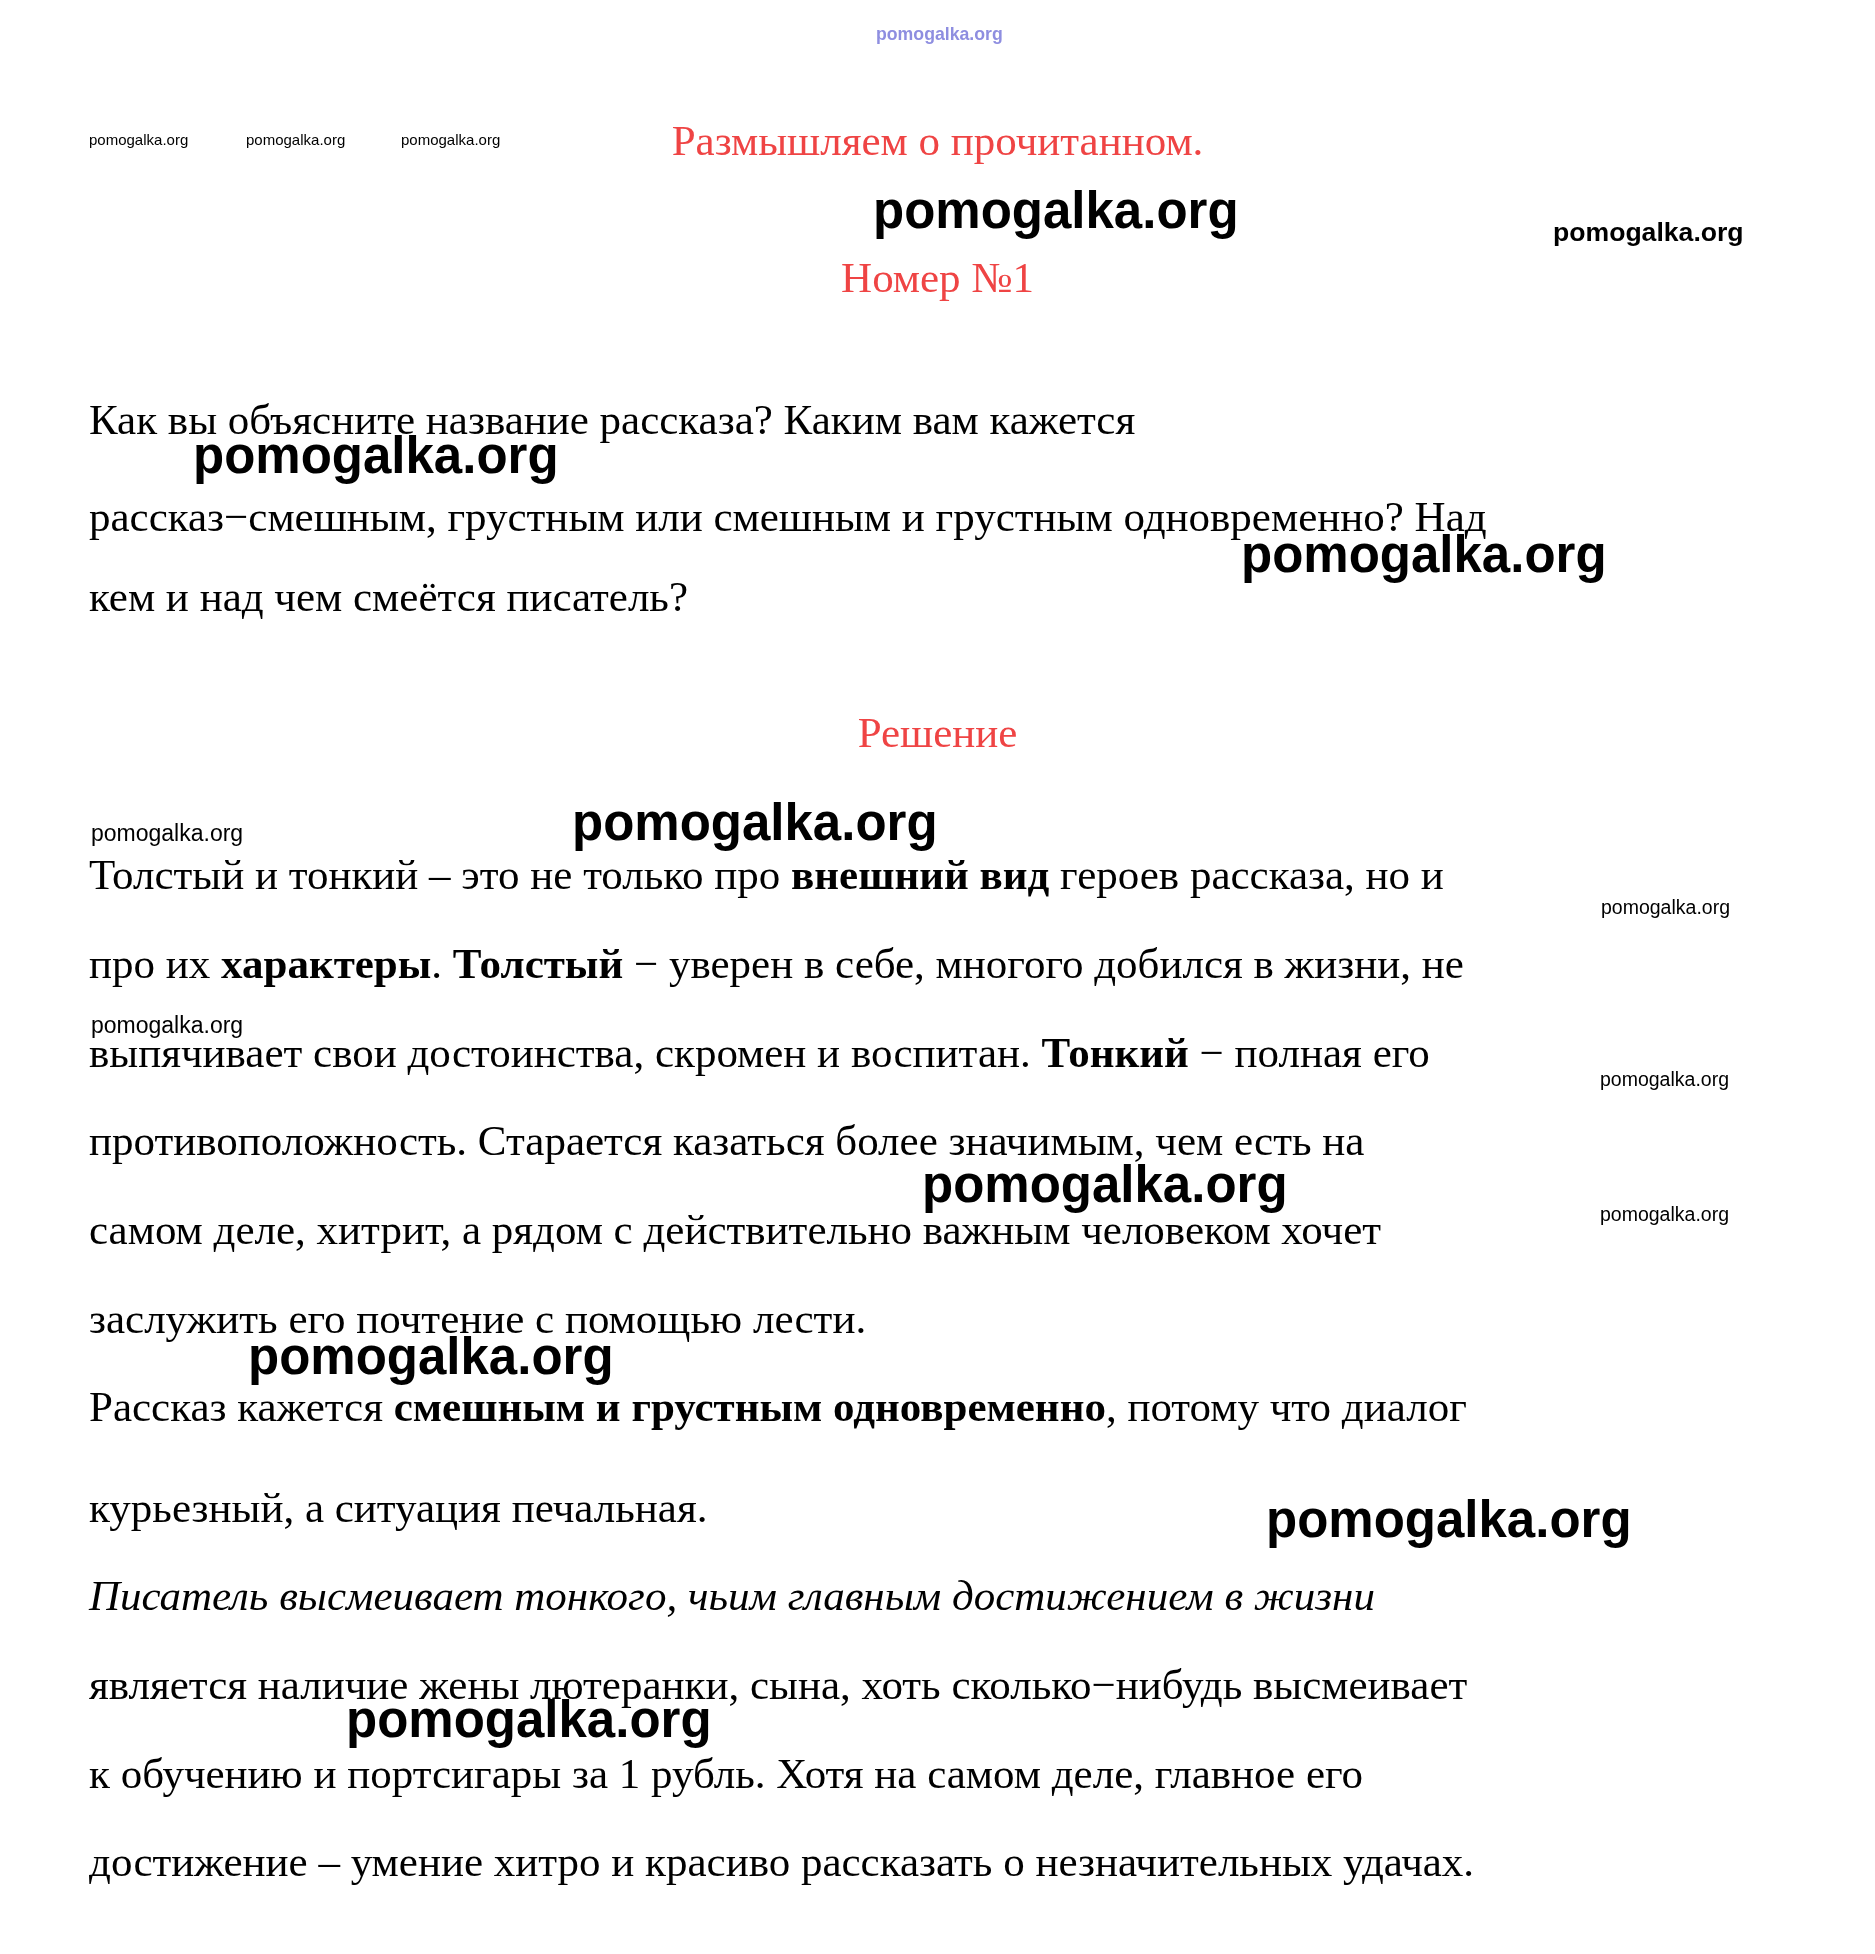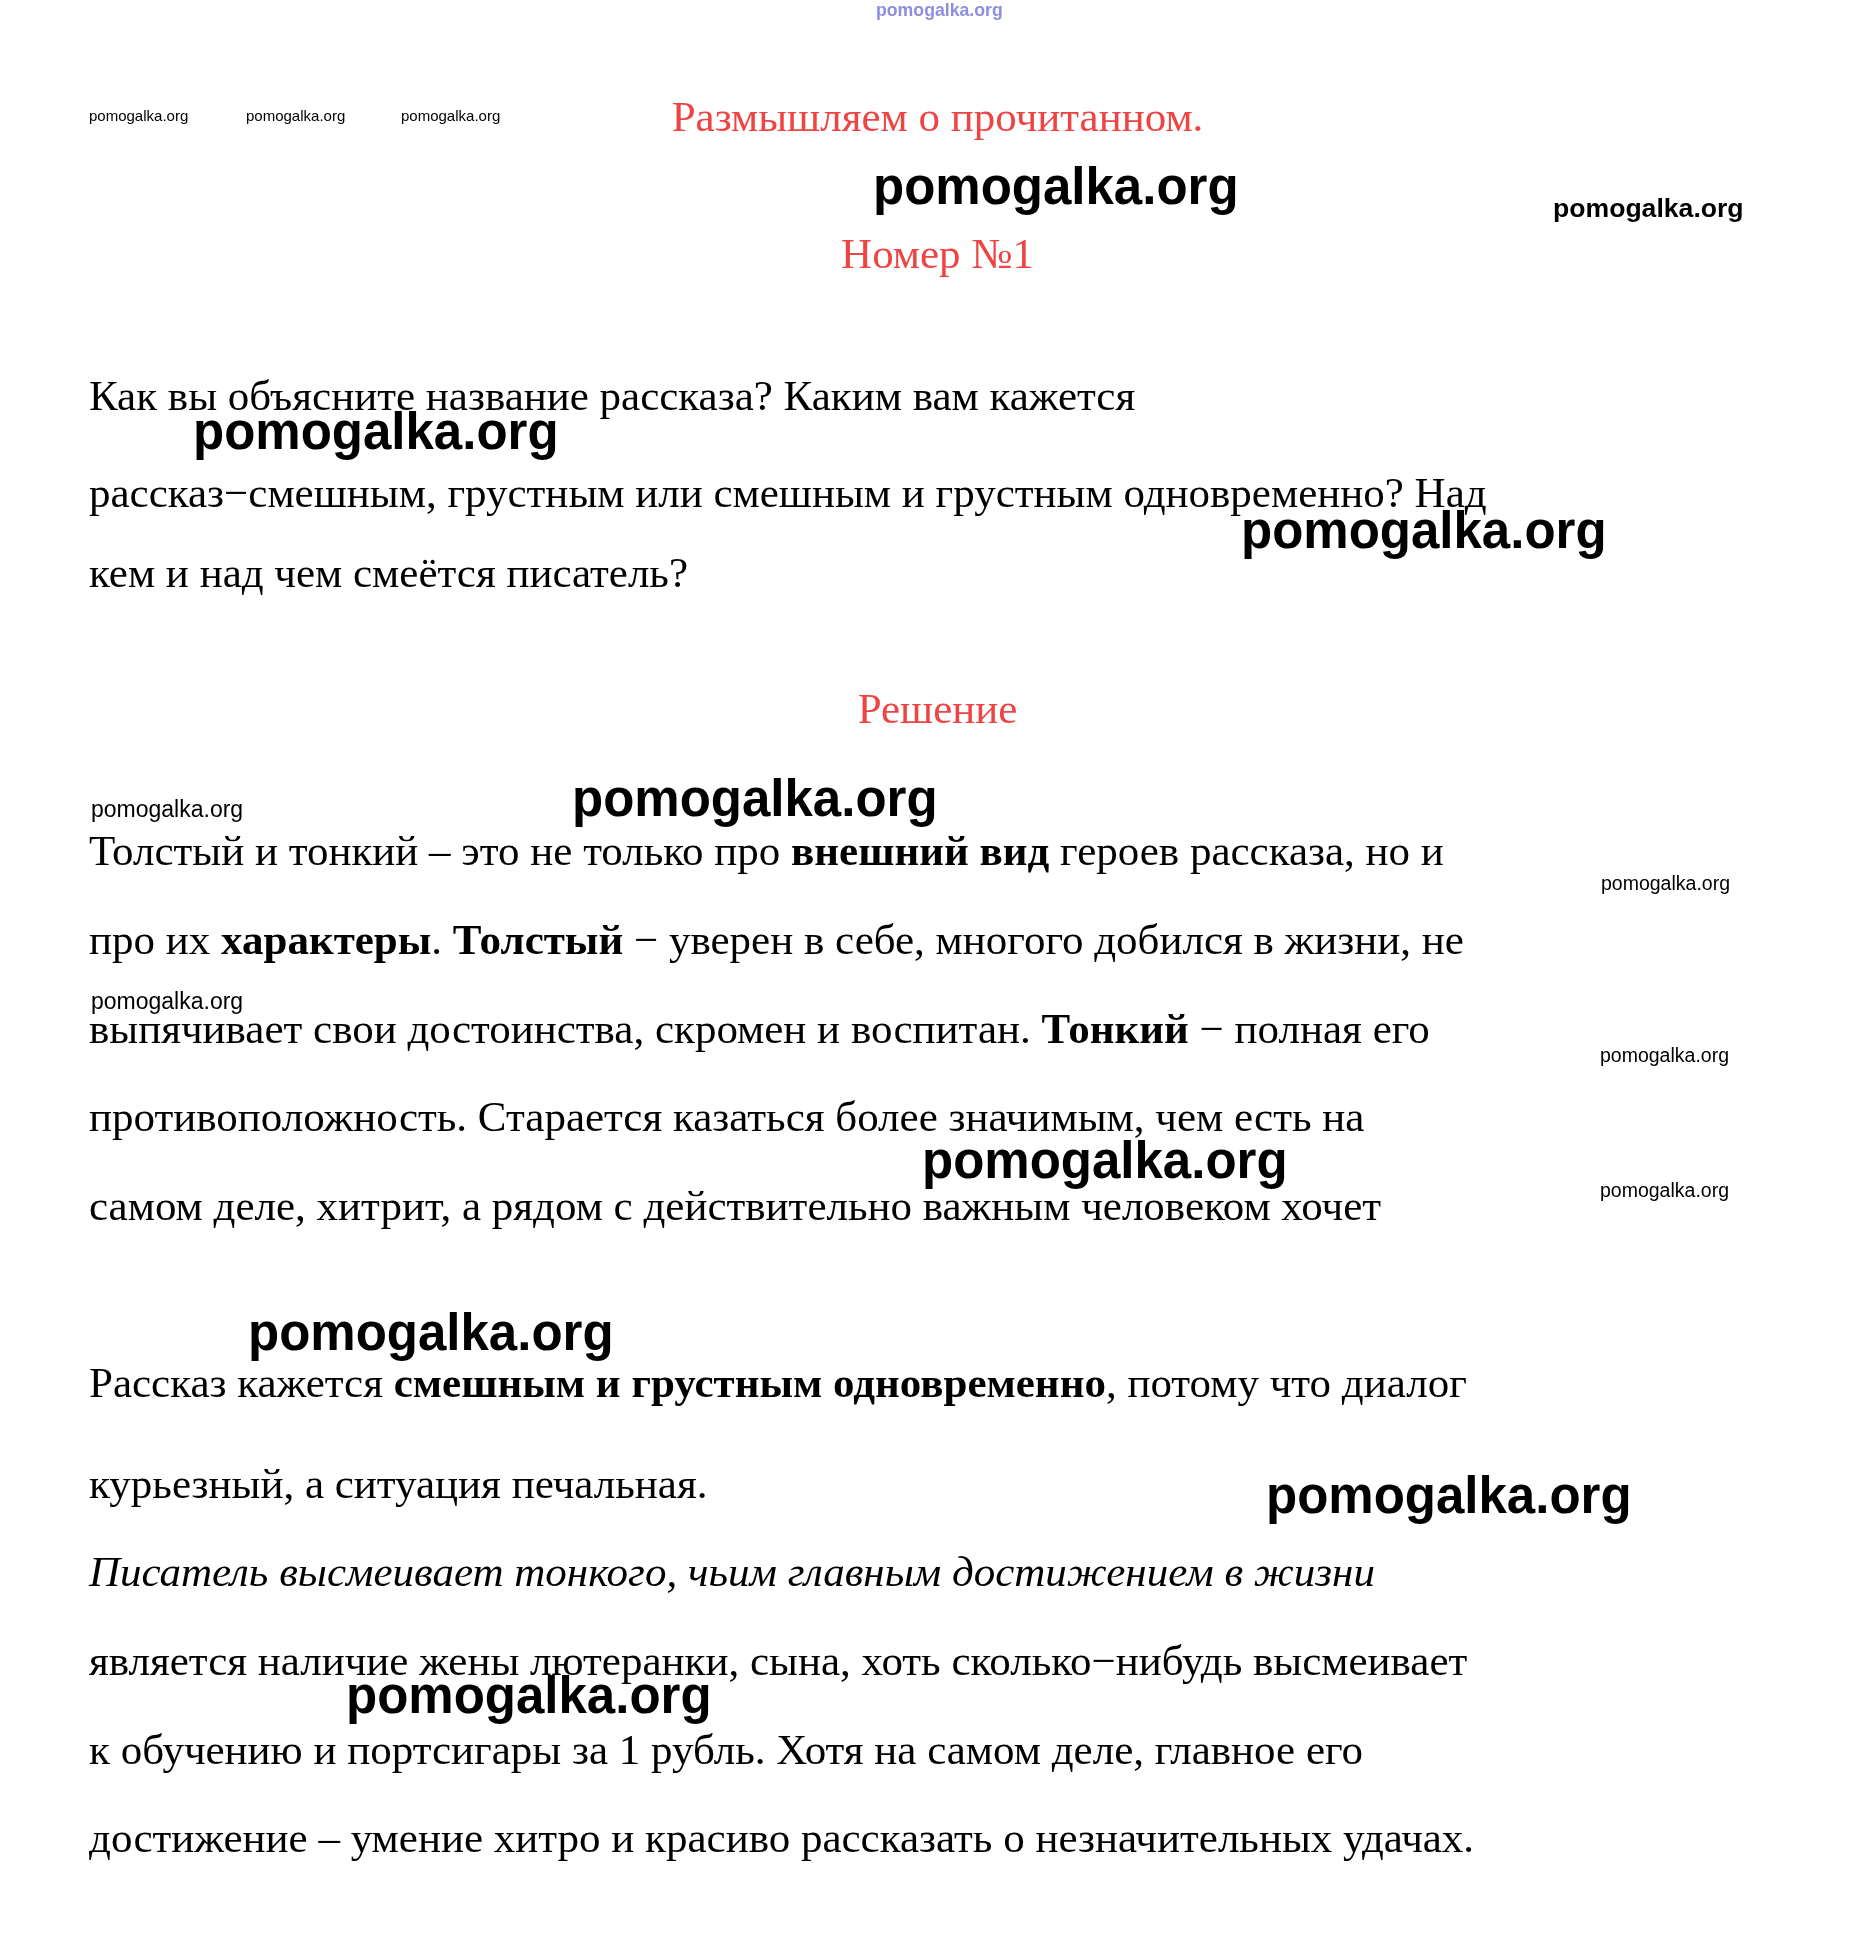--- a/index.html
+++ b/index.html
@@ -4,20 +4,21 @@
 <style>
   html,body { margin:0; padding:0; background:#ffffff; }
   .page {
     position:relative;
     width:1875px;
     height:1868px;
     background:#ffffff;
     overflow:hidden;
     font-family:"Liberation Serif", serif;
     color:#000000;
+    margin-top:24px;
   }
 
   
   .txt {
     position:absolute;
     left:89px;
     font-size:43px;
     white-space:nowrap;
     color:#000000;
   }
@@ -115,20 +116,21 @@
   <div class="txt q2">рассказ−смешным, грустным или смешным и грустным одновременно? Над</div>
   <div class="txt q3">кем и над чем смеётся писатель?</div>
 
   <div class="centered sol-head">Решение</div>
 
   <div class="txt s1"><span>Толстый и тонкий – это не только про </span><b>внешний вид</b><span> героев рассказа, но и</span></div>
   <div class="txt s2"><span>про их </span><b>характеры</b><span>. </span><b>Толстый</b><span> − уверен в себе, многого добился в жизни, не</span></div>
   <div class="txt s3"><span>выпячивает свои достоинства, скромен и воспитан. </span><b>Тонкий</b><span> − полная его</span></div>
   <div class="txt s4"><span>противоположность. Старается казаться более значимым, чем есть на</span></div>
   <div class="txt s5"><span>самом деле, хитрит, а рядом с действительно важным человеком хочет</span></div>
+  <div class="txt s6"><span>заслужить его почтение с помощью лести.</span></div>
   <div class="txt s7"><span>Рассказ кажется </span><b>смешным и грустным одновременно</b><span>, потому что диалог</span></div>
   <div class="txt s8"><span>курьезный, а ситуация печальная.</span></div>
   <div class="txt s9"><span>Писатель высмеивает тонкого, чьим главным достижением в жизни</span></div>
   <div class="txt s10"><span>является наличие жены лютеранки, сына, хоть сколько−нибудь высмеивает</span></div>
   <div class="txt s11"><span>к обучению и портсигары за 1 рубль. Хотя на самом деле, главное его</span></div>
   <div class="txt s12"><span>достижение – умение хитро и красиво рассказать о незначительных удачах.</span></div>
 
 </div>
 
 

